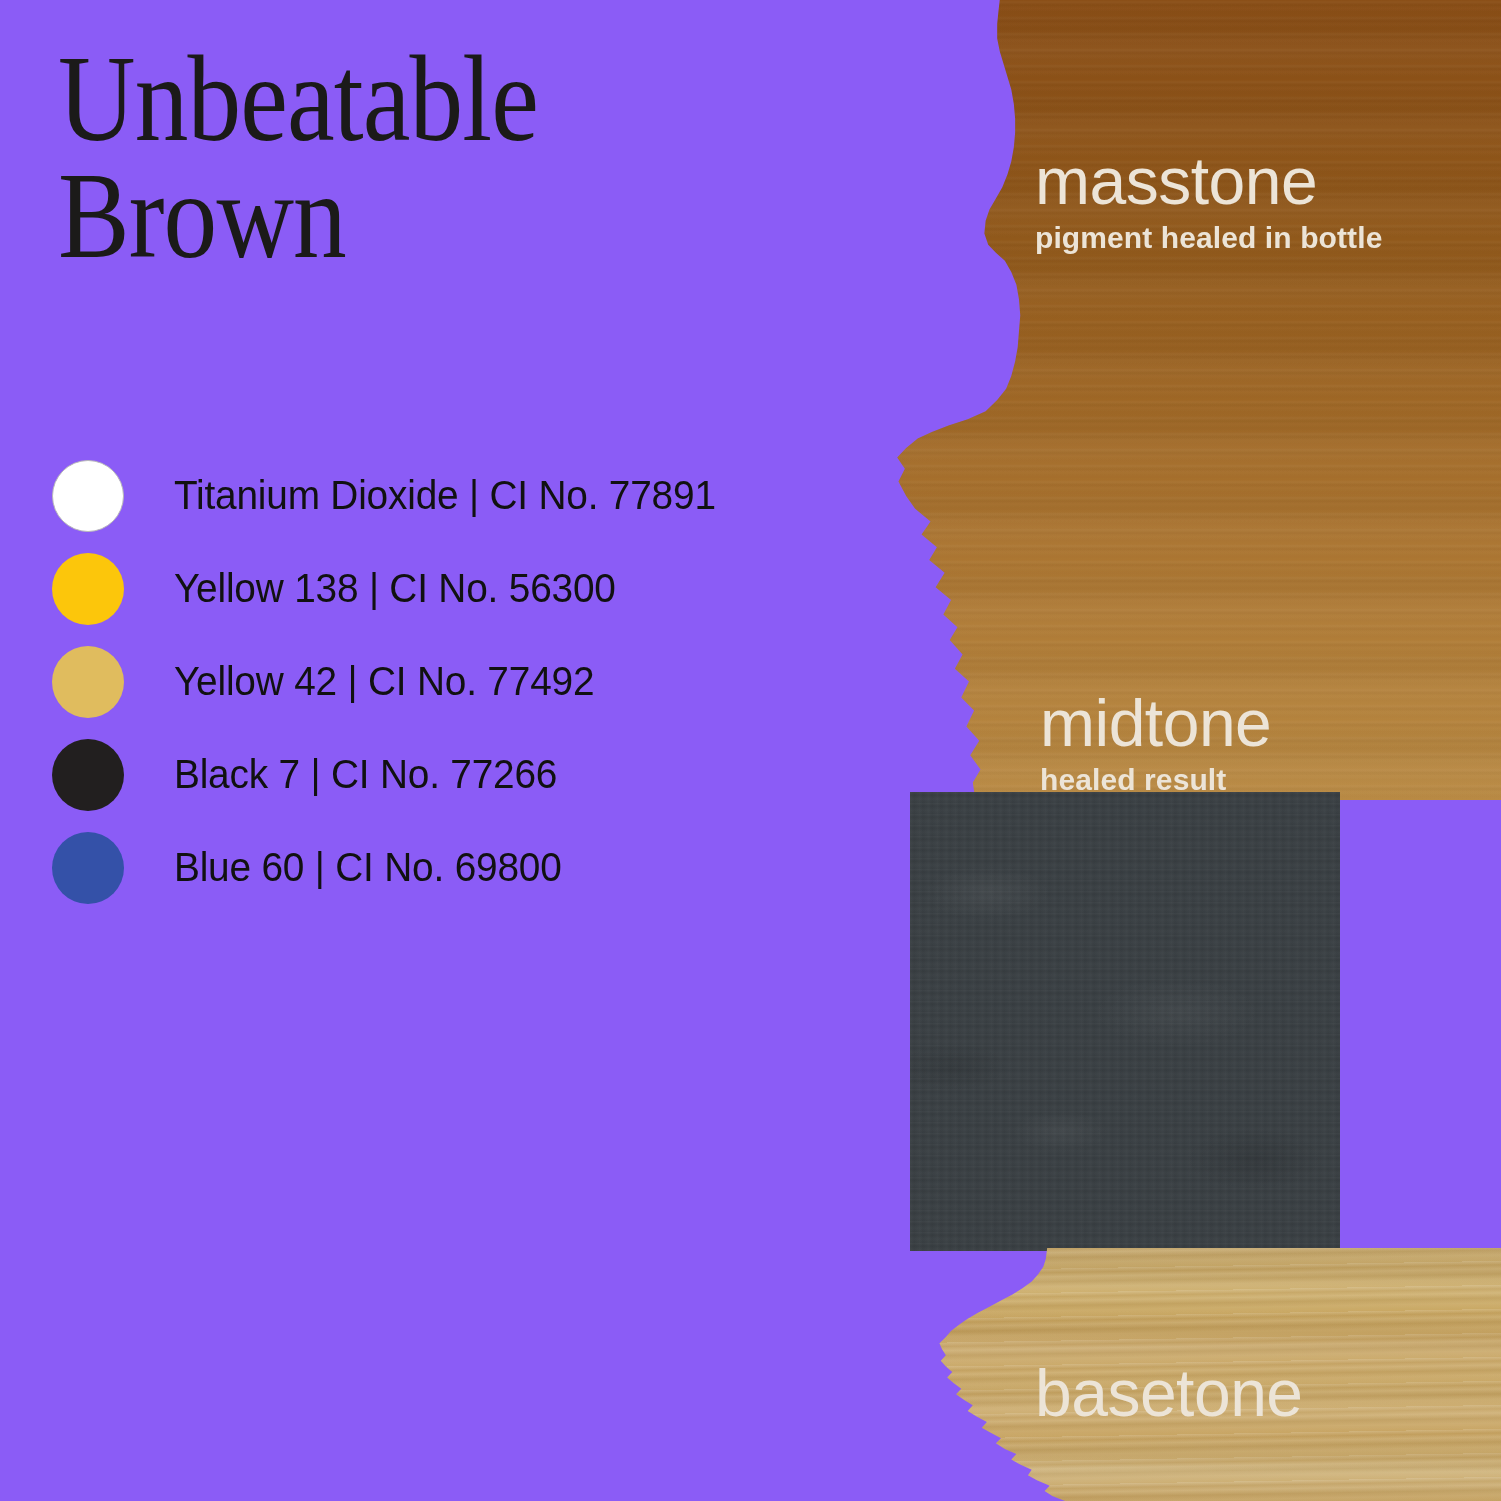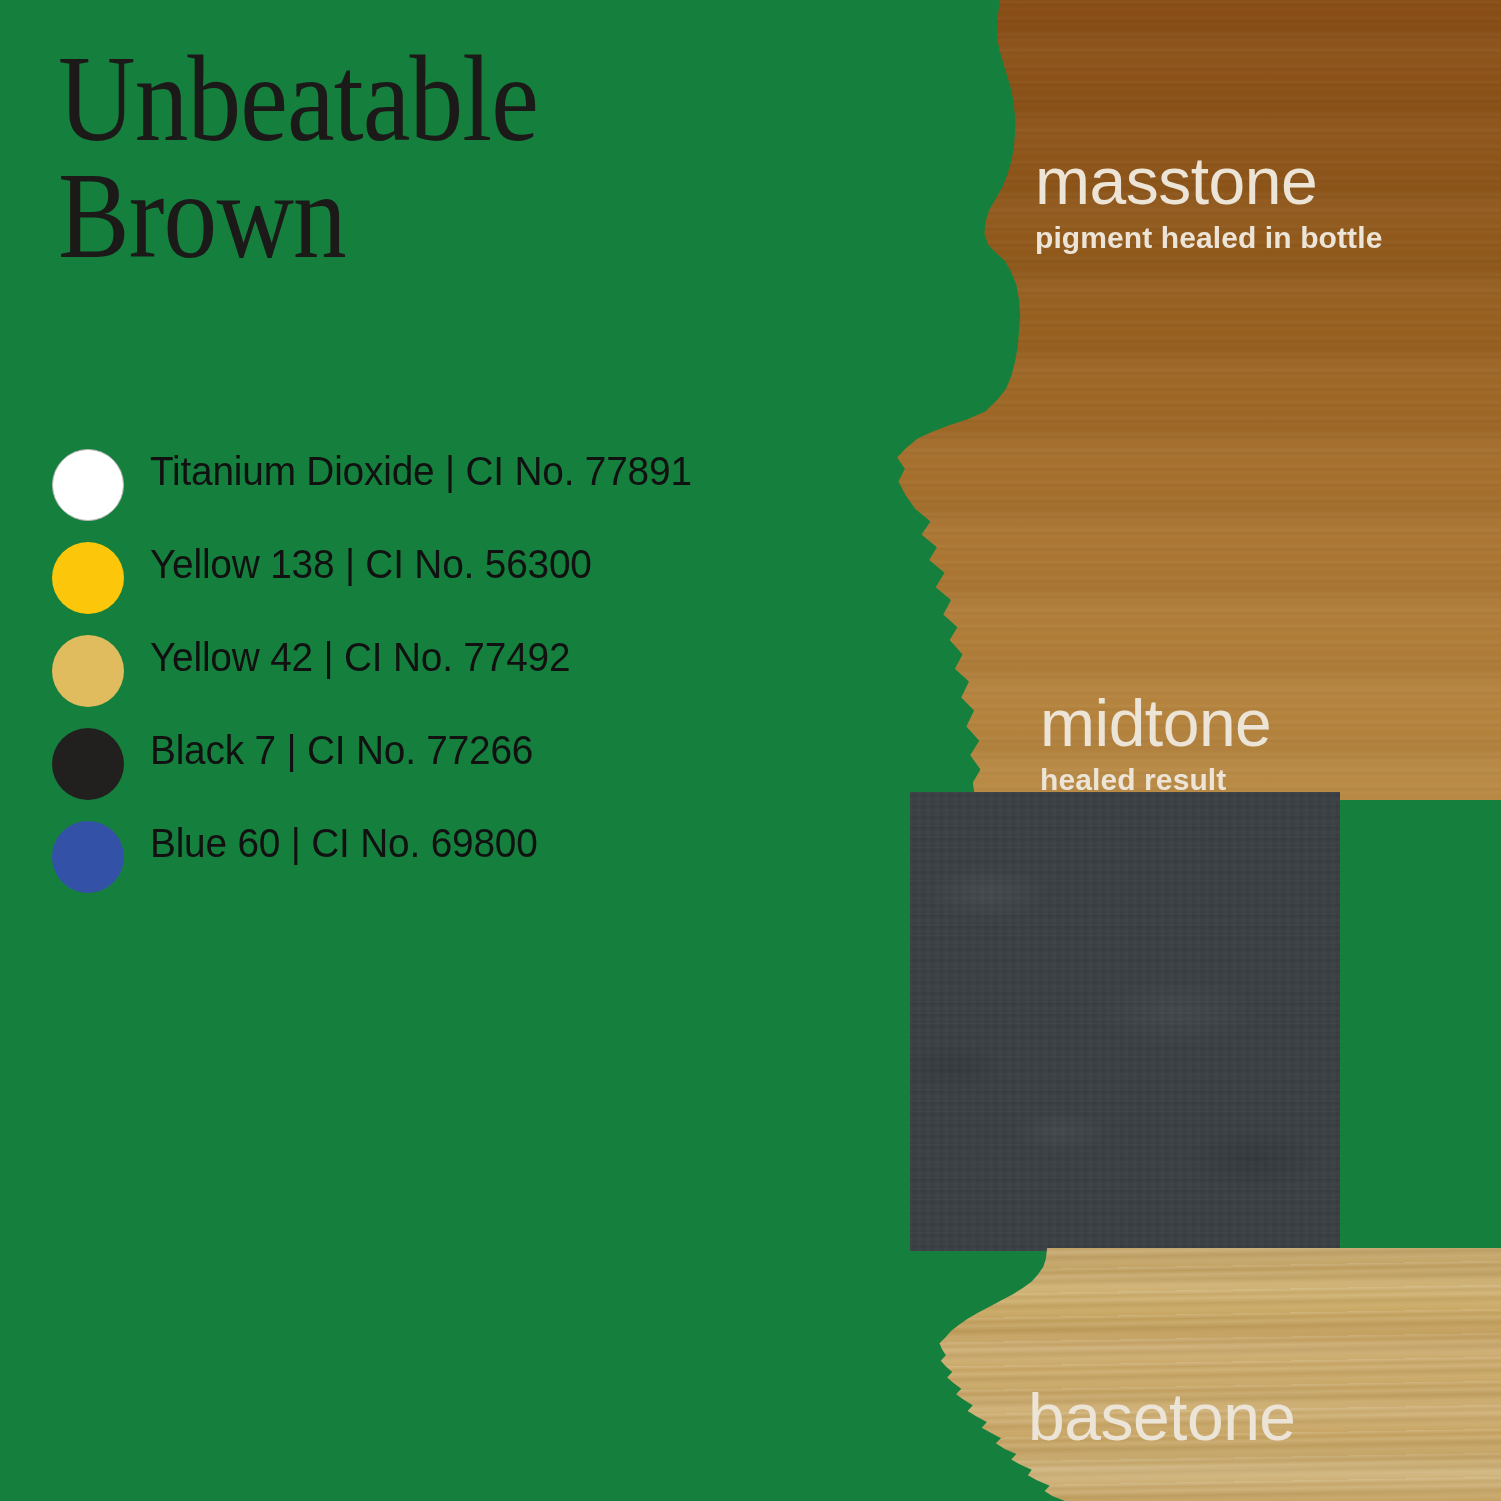--- a/index.html
+++ b/index.html
@@ -3,21 +3,21 @@
 <meta charset="utf-8">
 <style>
   html,body{margin:0;padding:0;}
   body{
     width:1501px;height:1501px;
     background:#ffffff;
     font-family:"Liberation Sans", sans-serif;
     overflow:hidden;
     position:relative;
   }
-  .stage{position:absolute;inset:0;width:1501px;height:1501px;overflow:hidden;background:#15803d;}
+  .stage{position:absolute;inset:0;width:1501px;height:1501px;overflow:hidden;background:#8b5cf6;}
 
   
   .left-col{position:absolute;left:0;top:0;width:900px;height:1501px;}
 
   .title{
     position:absolute;
     left:58px;top:40px;
     width:820px;
     font-family:"Liberation Serif", serif;
     font-size:122px;
@@ -27,21 +27,22 @@
     font-weight:400;
     transform:scaleX(0.88);
     transform-origin:left top;
   }
 
   .pigment-list{position:absolute;left:52px;top:449px;width:840px;}
   .pigment-row{
     position:relative;
     height:93px;
     display:flex;
-    align-items:flex-start;
+    align-items:center;
+    gap:24px;
   }
   .dot{
     width:72px;height:72px;border-radius:50%;
     flex:0 0 72px;
     box-sizing:border-box;
   }
   .dot.outlined{border:1px solid #b9b9b9;}
   .pigment-label{
     margin-left:26px;
     font-family:"Liberation Sans", sans-serif;
@@ -216,21 +217,21 @@
     font-family:"Liberation Sans", sans-serif;
     font-weight:700;
     font-size:30px;
     line-height:1.0;
     letter-spacing:0.1px;
     margin-top:9px;
   }
 
   #masstone-label{left:175px;top:148px;}
   #midtone-label{left:180px;top:690px;}
-  #basetone-label{left:168px;top:1360px;margin-top:24px;}
+  #basetone-label{left:175px;top:1360px;}
   #basetone-label .sw-sub{font-size:31px;}
 </style>
 </head>
 <body>
 
 <div class="stage">
 
   <svg width="0" height="0" style="position:absolute" aria-hidden="true">
     <defs>
 

